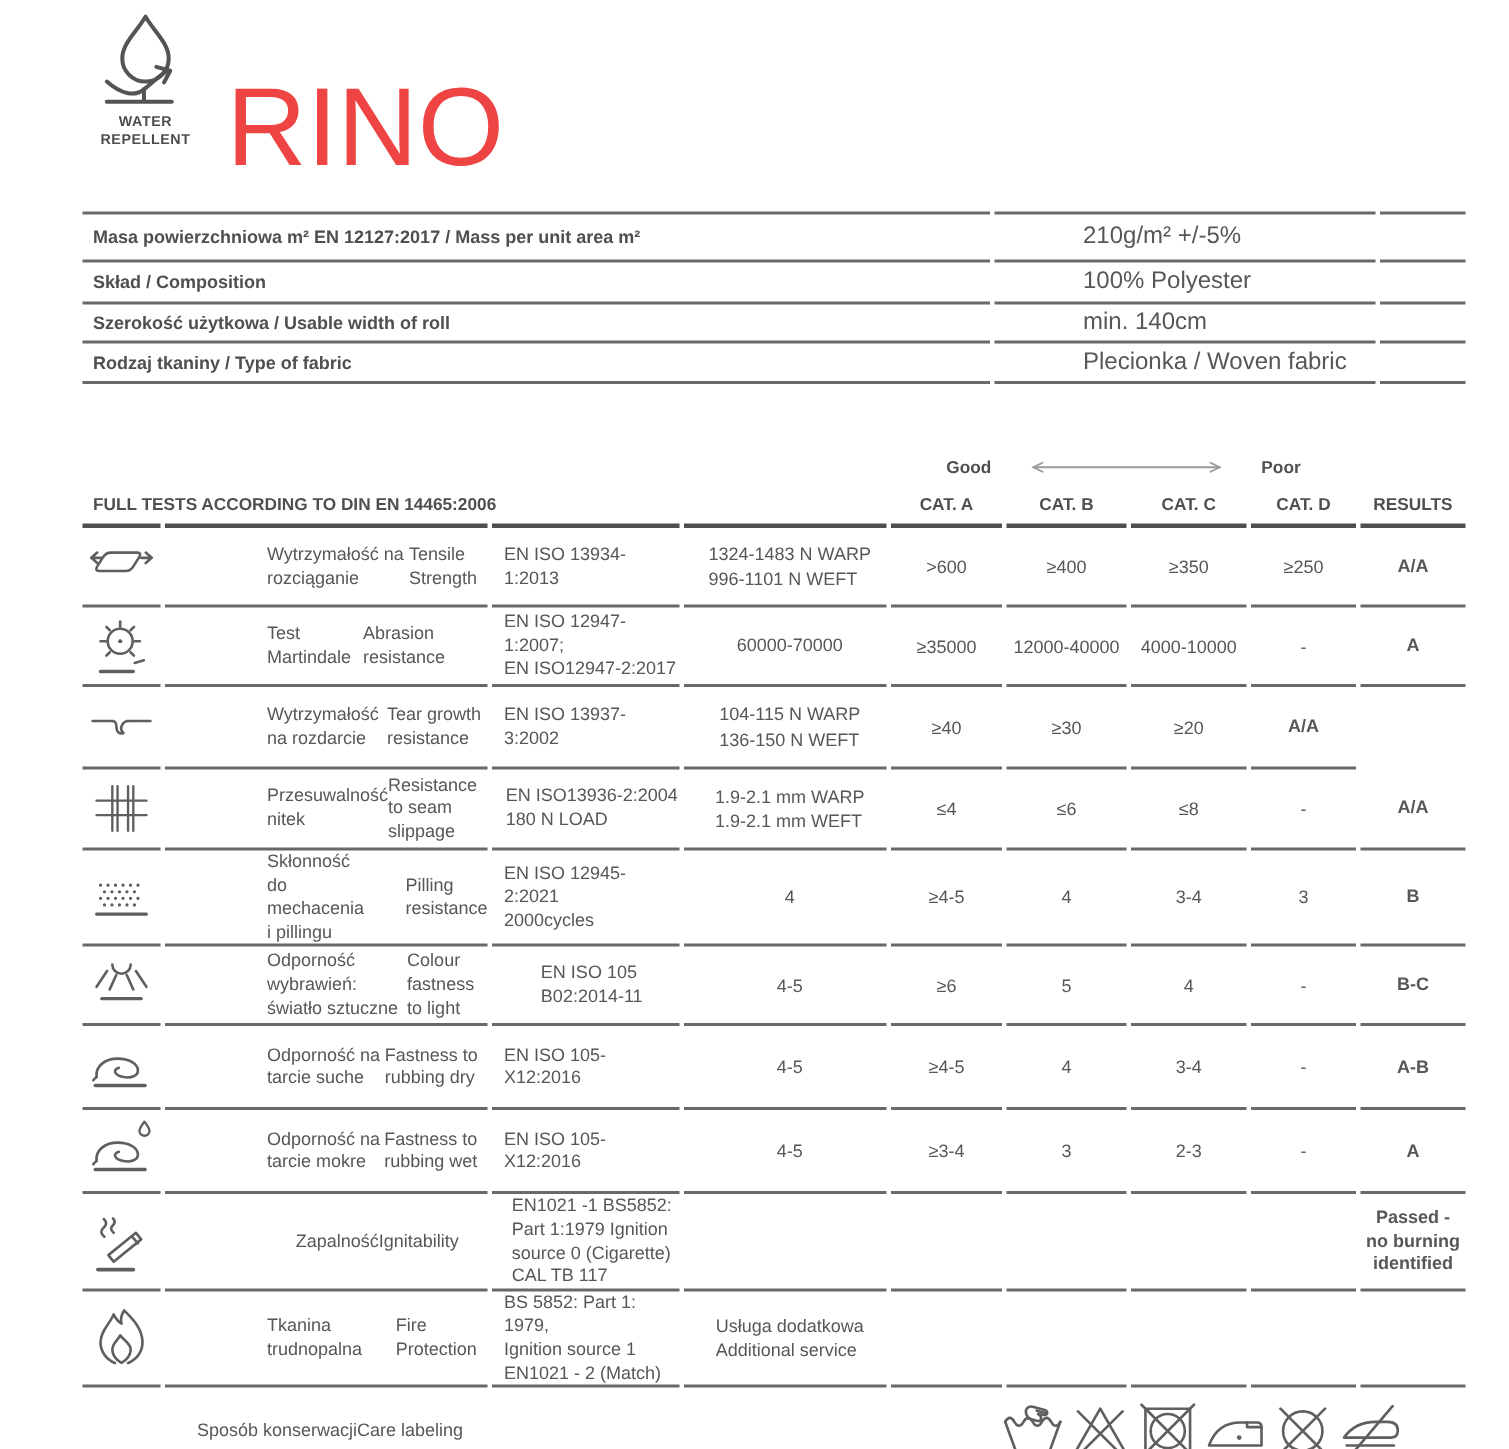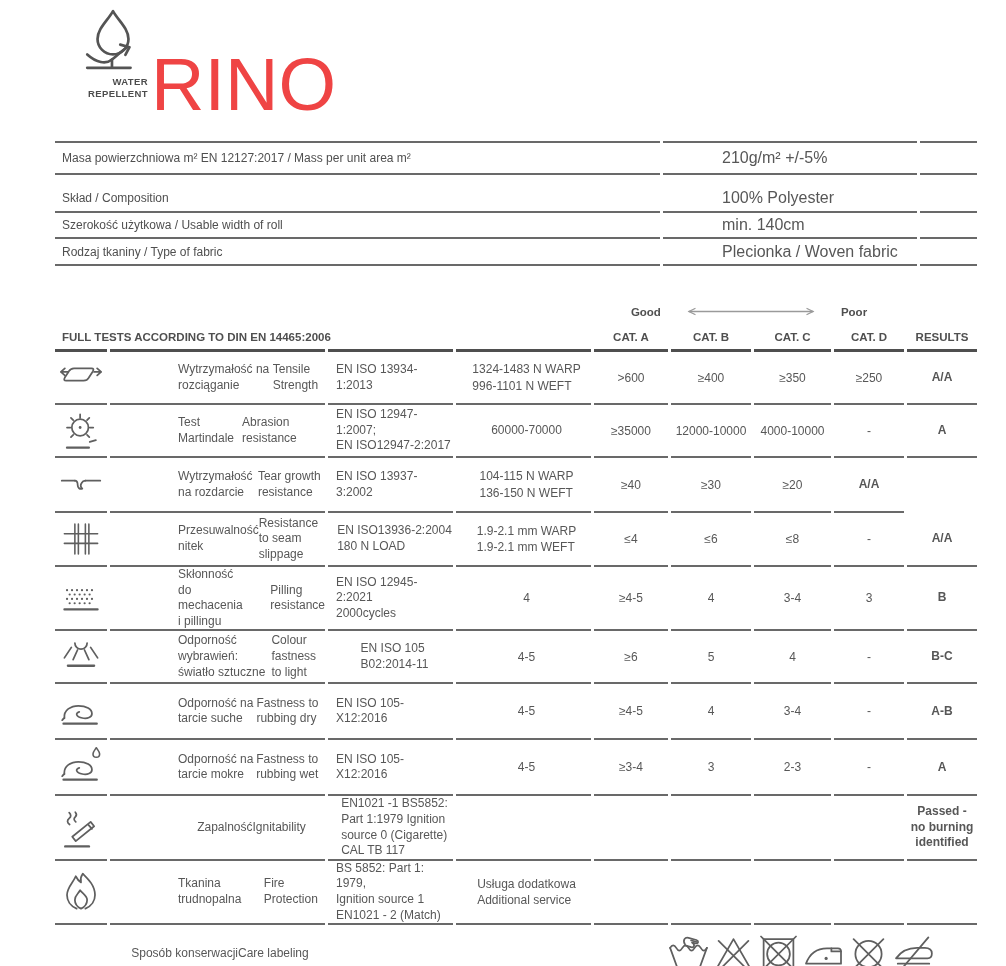--- a/index.html
+++ b/index.html
@@ -2,34 +2,34 @@
 <html><head>
 <meta charset="utf-8">
 <style>
   html,body{margin:0;padding:0;background:#fff;}
   .page{position:relative;width:1006px;height:966px;background:#fff;overflow:hidden;
         font-family:"Liberation Sans",sans-serif;color:#575757;}
   svg{display:block;}
   .defs{position:absolute;width:0;height:0;overflow:hidden;}
 
   
-  .logo{position:absolute;left:78px;top:8px;width:70px;text-align:right;}
+  .logo{position:absolute;left:62px;top:8px;width:70px;text-align:center;}
   .logo svg{width:58px;height:66px;margin:0 auto;}
   .logo-label{margin-top:2px;font-size:9.5px;font-weight:bold;letter-spacing:.4px;
               line-height:1.25;color:#4d4d4d;white-space:pre-line;}
   .title{position:absolute;left:151px;top:48px;margin:0;font-size:74px;font-weight:400;
          color:#ef4444;letter-spacing:0;line-height:1;}
 
   
   .info-grid{position:absolute;left:55px;top:141px;display:grid;
              grid-template-columns:605px 254px 57px;column-gap:3px;}
   .it{height:0;border-bottom:2px solid #696969;}
   .ic{border-bottom:2px solid #696969;display:flex;align-items:center;box-sizing:border-box;}
-  .ir1{min-height:32px;} .ir2{min-height:28px;margin-top:10px;} .ir3{min-height:26px;} .ir4{min-height:27px;}
-  .info-label{font-weight:normal;font-size:12px;color:#4f4f4f;padding-left:7px;}
+  .ir1{min-height:32px;} .ir2{min-height:28px;} .ir3{min-height:26px;} .ir4{min-height:27px;}
+  .info-label{font-weight:bold;font-size:12px;color:#4f4f4f;padding-left:7px;}
   .info-value{font-size:16px;color:#575757;padding-left:59px;}
 
   
   .tests{position:absolute;left:55px;top:297px;width:922px;}
   .thead,.trow{display:grid;grid-template-columns:52px 215px 125px 135px 74px 80px 77px 70px 70px;
                column-gap:3px;}
   .thead{grid-template-rows:22px 33px;}
   .gp{grid-column:5/9;grid-row:1;display:flex;align-items:flex-end;justify-content:center;
       gap:24px;font-size:11.5px;font-weight:bold;color:#4f4f4f;padding-bottom:1px;}
   .gp svg{width:132px;height:9px;margin-bottom:2px;}
@@ -239,21 +239,21 @@
           </svg>
         </div>
       <div class="c name-c">
           <div>Test Martindale</div>
           <div>Abrasion resistance</div>
         </div>
       <div class="c std-c">EN ISO 12947-1:2007;
 EN ISO12947-2:2017</div>
       <div class="c val-c">60000-70000</div>
       <div class="c">≥35000</div>
-      <div class="c">12000-10000</div>
+      <div class="c">12000-40000</div>
       <div class="c">4000-10000</div>
       <div class="c">-</div>
       <div class="c res-c">A</div>
     </div>
 
     <div class="trow r3">
       <div class="c icon-c">
           <svg viewBox="0 0 48 48">
             <use href="#sym-tear"></use>
           </svg>

